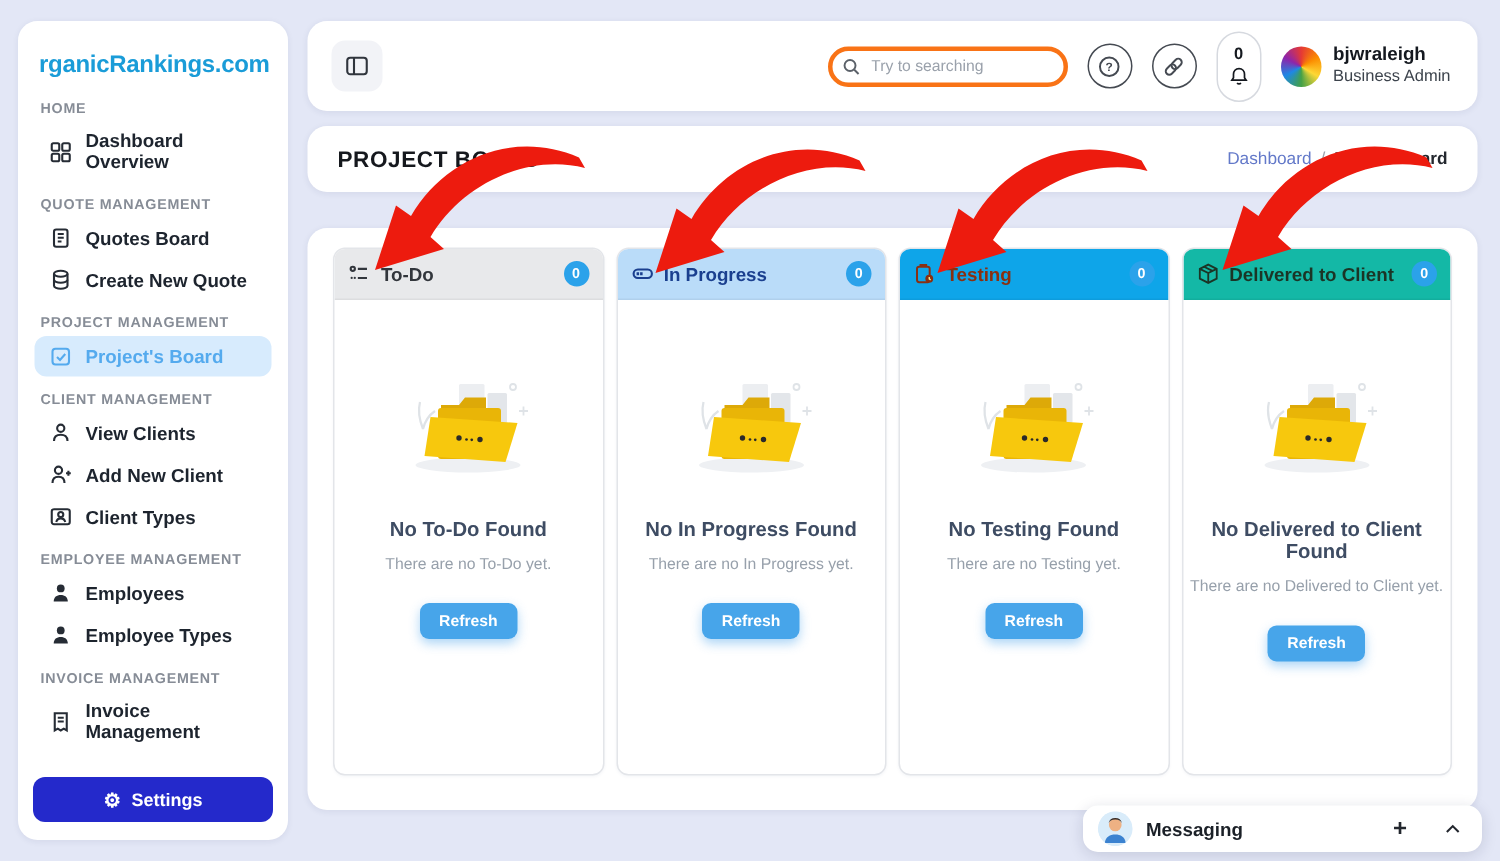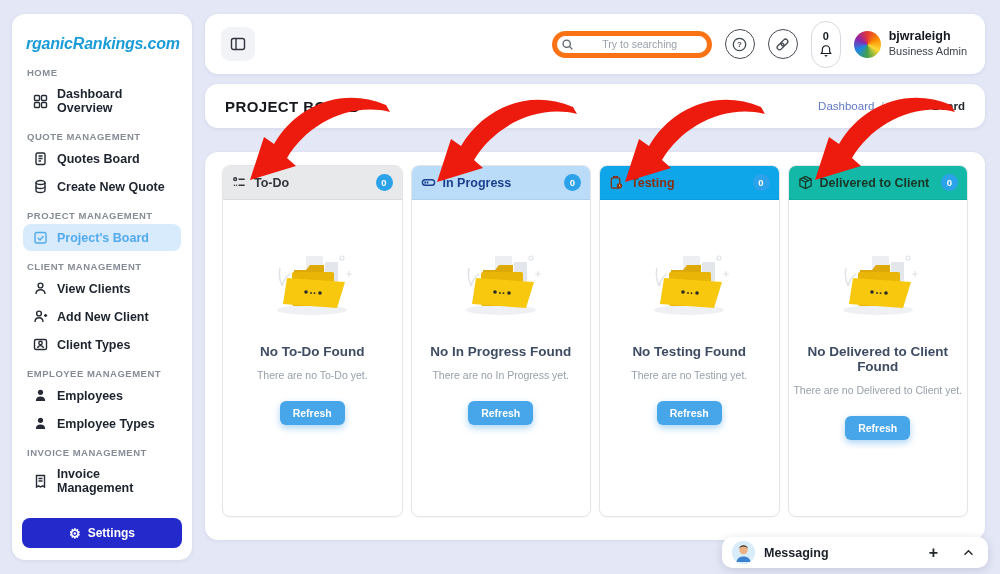--- a/index.html
+++ b/index.html
@@ -9,40 +9,40 @@
     background:#e3e7f6;
     font-family:"Liberation Sans", sans-serif;
     overflow:hidden;
     color:#1f2733;
   }
   .card { background:#fff; border-radius:13px; box-shadow:0 1px 4px rgba(30,40,90,.07); }
 
   
   .sidebar { position:absolute; left:12px; top:14px; width:180px; height:546px; padding:14px 11px 12px; }
   .brand { display:flex; align-items:center; gap:1px; margin:2px 2px 10px; }
-  .brand-text { font-size:16px; font-weight:700; letter-spacing:-.2px;font-style:italic; }
+  .brand-text { font-size:16px; font-weight:700; letter-spacing:-.2px; }
   .section-label { font-size:9.5px; font-weight:700; color:#868c96; letter-spacing:.5px; margin:10px 4px 3px; }
   .nav-item { display:flex; align-items:center; gap:9px; padding:6px 10px; margin:1px 0; border-radius:8px;
               font-size:12.5px; font-weight:600; color:#1d242e; cursor:pointer; }
   .nav-item svg { flex:0 0 auto; }
   .nav-item.active { color:#54aaee; }
   .nav-item.active svg { stroke:#54aaee; }
   .settings-btn { position:absolute; left:10px; right:10px; bottom:12px; height:30px; border:none; border-radius:8px;
                   color:#fff; font-weight:700; font-size:12px; font-family:inherit; display:flex; align-items:center;
                   justify-content:center; gap:7px; cursor:pointer; }
 
   
   .topbar { position:absolute; left:205px; top:14px; width:780px; height:60px; display:flex; align-items:center;
             padding:0 18px 0 16px; gap:13px; }
   .panel-toggle { width:34px; height:34px; border-radius:9px; background:#f2f3f7; border:none; display:flex;
                   align-items:center; justify-content:center; cursor:pointer; }
   .search-box { margin-left:auto; position:relative; width:160px; height:27px; }
   .search-box svg { position:absolute; left:9px; top:7px; }
-  .search-box input { width:100%; height:100%; border:5px solid #f97316; border-radius:14px; padding:0 10px 0 26px;
-                      font-size:10.5px; font-family:inherit; color:#333; outline:none; background:#fff;text-align:center; }
+  .search-box input { width:100%; height:100%; border:3px solid #f97316; border-radius:14px; padding:0 10px 0 26px;
+                      font-size:10.5px; font-family:inherit; color:#333; outline:none; background:#fff; }
   .search-box input::placeholder { color:#9aa1ab; }
   .round-btn { width:30px; height:30px; border-radius:50%; border:1.5px solid #454a52; background:#fff; color:#454a52;
                display:flex; align-items:center; justify-content:center; font-weight:700; font-size:12px; cursor:pointer; }
   .bell-pill { width:30px; height:47px; border:1.5px solid #d6d9df; border-radius:16px; background:#fff; display:flex;
                flex-direction:column; align-items:center; justify-content:center; gap:2px; cursor:pointer; }
   .bell-count { font-size:11px; font-weight:700; color:#15191f; line-height:1; }
   .user { display:flex; align-items:center; gap:8px; cursor:pointer; }
   .avatar-rainbow { width:27px; height:27px; border-radius:50%;
       background:conic-gradient(#e53935,#fb8c00,#fdd835,#43a047,#1e88e5,#8e24aa,#e53935); }
   .user-name { font-size:12.5px; font-weight:800; color:#14181f; line-height:1.25; }

